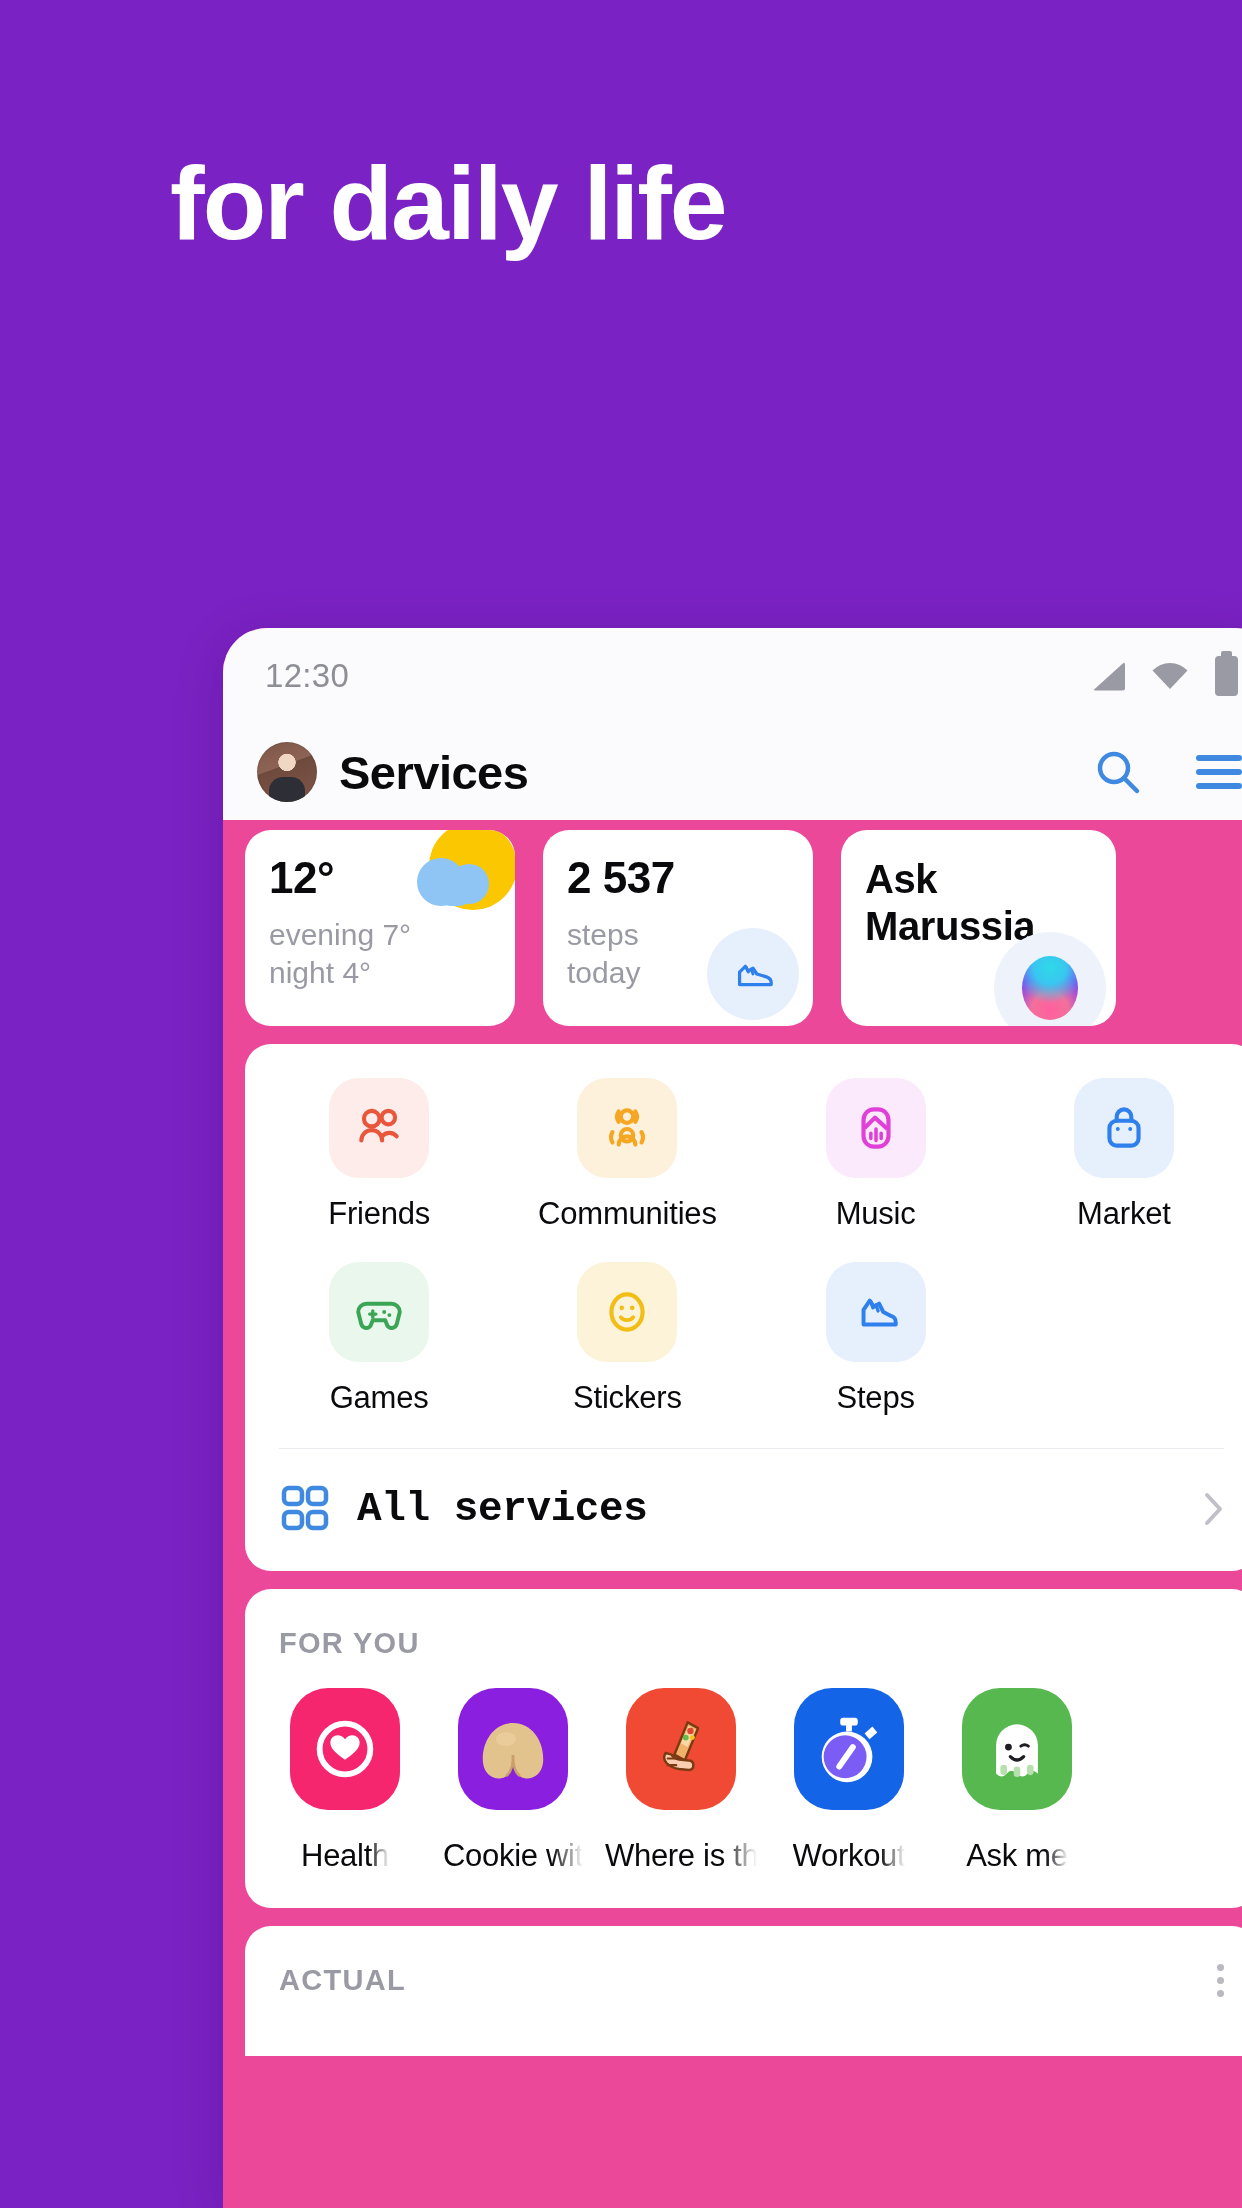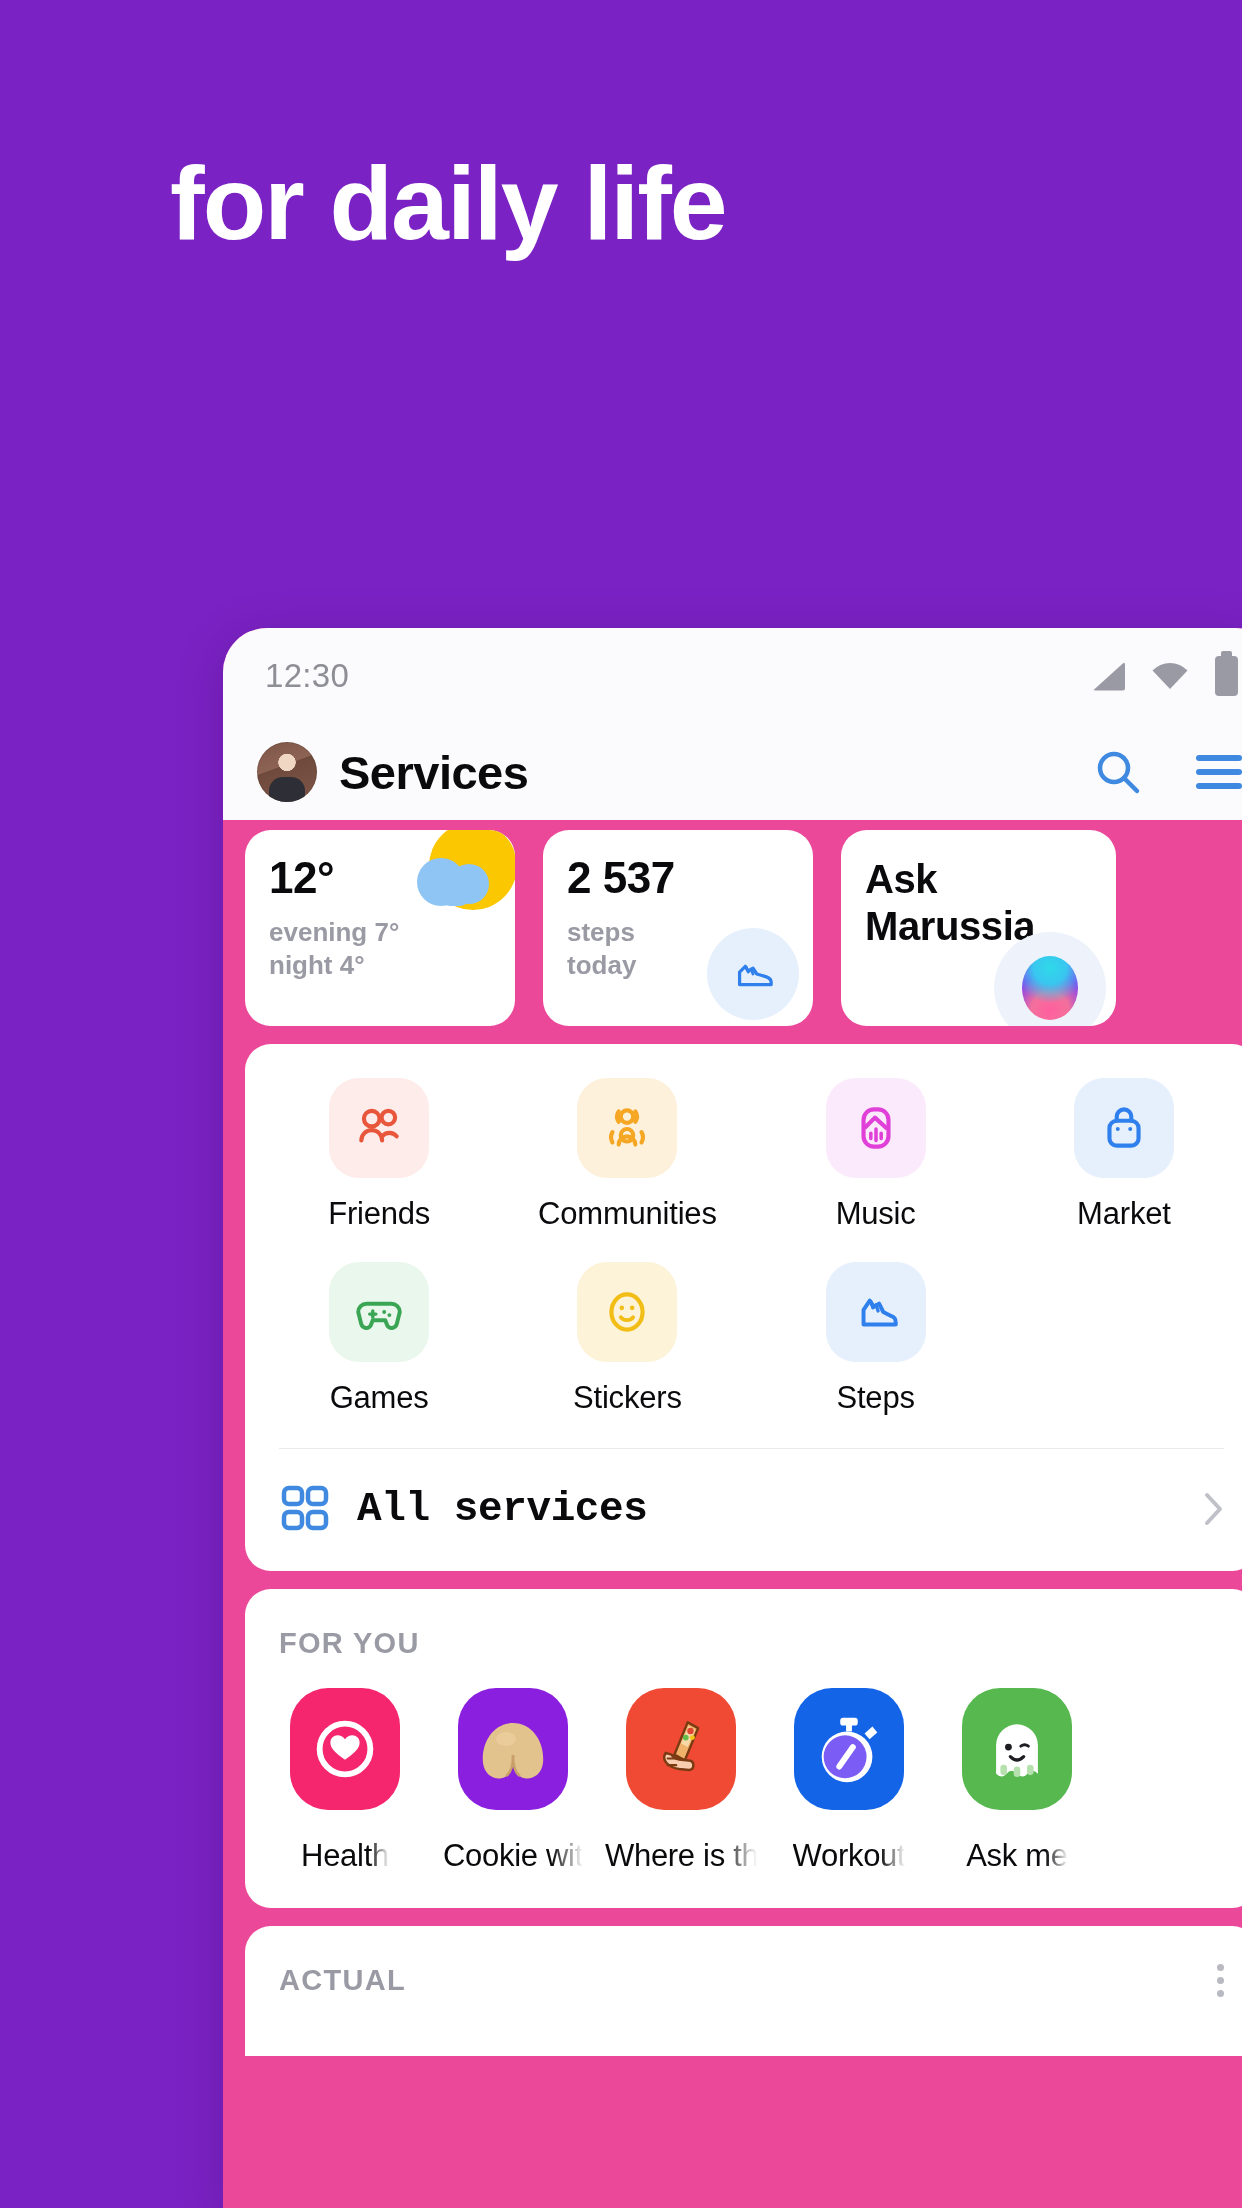--- a/index.html
+++ b/index.html
@@ -116,21 +116,21 @@
     height:196px;
     position:relative;
     overflow:hidden;
     flex:0 0 auto;
     padding:26px 24px;
   }
   .w-weather { width:270px; }
   .w-steps   { width:270px; }
   .w-ask     { width:275px; }
   .w-big { font-size:44px; font-weight:bold; color:#0a0a0d; letter-spacing:-.5px; line-height:1; }
-  .w-sub { margin-top:16px; font-size:26px; color:#9a9aa4; line-height:1.28;font-weight:bold; }
+  .w-sub { margin-top:16px; font-size:30px; color:#9a9aa4; line-height:1.28; }
   .weather-icon { position:absolute; right:-16px; top:-10px; width:130px; height:120px; }
   .steps-badge {
     position:absolute; right:14px; bottom:6px;
     width:92px; height:92px; border-radius:50%;
     background:#e6f0fc;
     display:flex; align-items:center; justify-content:center;
   }
   .ask-title { font-size:40px; font-weight:bold; color:#0a0a0d; line-height:1.18; letter-spacing:-.4px; }
   .ask-orb-wrap {
     position:absolute; right:10px; bottom:-18px;

